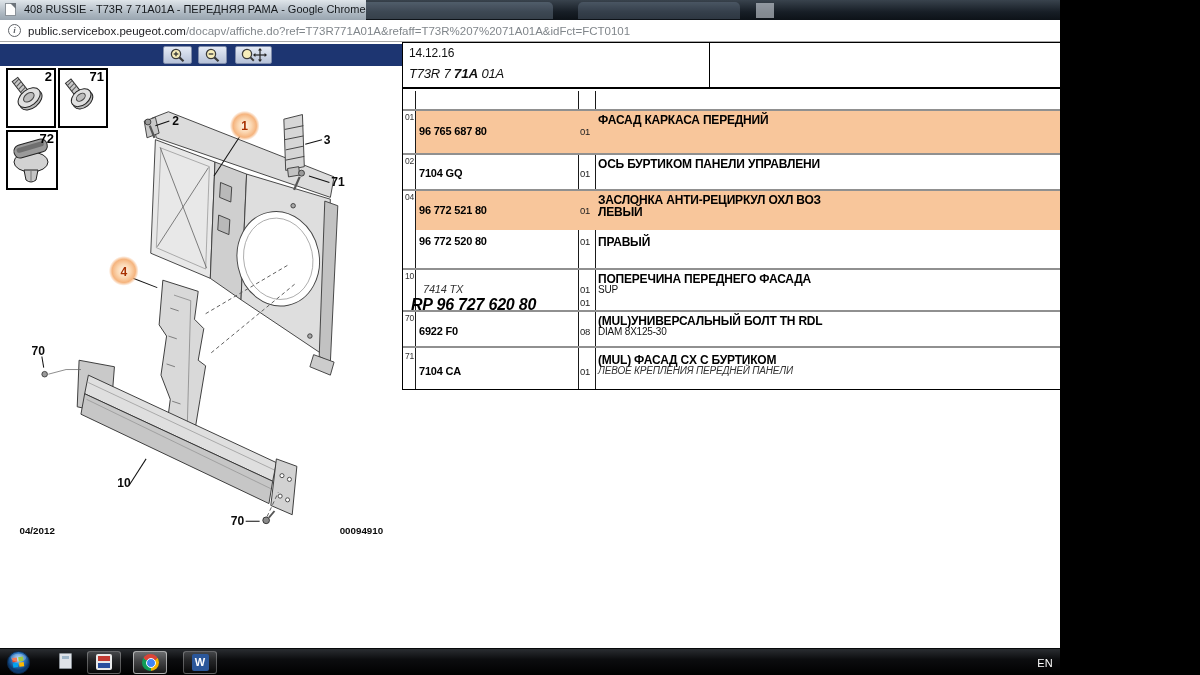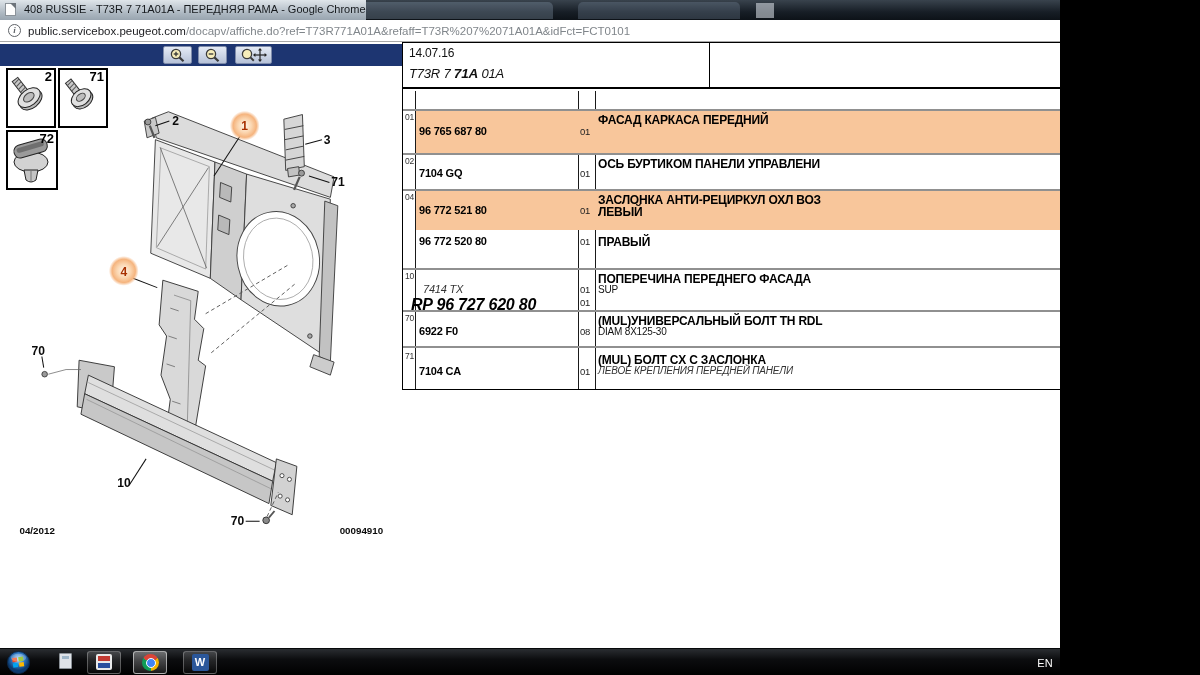--- a/index.html
+++ b/index.html
@@ -319,21 +319,21 @@
         <text x="233" y="533">70</text>
       </g>
 
       <text x="6" y="543" font-size="10.5" font-weight="bold" fill="#0a0a0a">04/2012</text>
       <text x="350" y="543" font-size="10.5" font-weight="bold" fill="#0a0a0a">00094910</text>
     </svg>
 
     <div class="ptable">
       <div class="phead">
         <div class="vdiv"></div>
-        <div class="h-date">14.07.16</div>
+        <div class="h-date">14.12.16</div>
         <div class="h-ref"><span>T73R 7 </span><b>71A</b><span> 01A</span></div>
       </div>
 
       <div class="pbody">
 
         <div class="col-line" style="left:12px;"></div>
         <div class="col-line" style="left:175px;"></div>
         <div class="col-line" style="left:192px;"></div>
 
         <div class="sep" style="top:18px;"></div>
@@ -398,21 +398,21 @@
           <span class="pnum" style="top:13px;">6922 F0</span>
           <span class="pqty" style="top:14px;">08</span>
           <span class="pdesc1" style="top:2px;">(MUL)УНИВЕРСАЛЬНЫЙ БОЛТ TH RDL</span>
           <span class="pdesc2" style="top:14px;">DIAM 8X125-30</span>
         </div>
 
         <div class="prow" style="top:259px;height:39px;">
           <span class="idx">71</span>
           <span class="pnum" style="top:15px;">7104 CA</span>
           <span class="pqty" style="top:16px;">01</span>
-          <span class="pdesc1" style="top:3px;">(MUL) БОЛТ CX С ЗАСЛОНКА</span>
+          <span class="pdesc1" style="top:3px;">(MUL) ФАСАД CX С БУРТИКОМ</span>
           <span class="pdesc2 it" style="top:15px;">ЛЕВОЕ КРЕПЛЕНИЯ ПЕРЕДНЕЙ ПАНЕЛИ</span>
         </div>
       </div>
     </div>
   </div>
 
   <div class="taskbar">
     <svg class="orb" viewBox="0 0 26 26">
       <defs>
         <radialGradient id="orbg" cx="50%" cy="35%">

